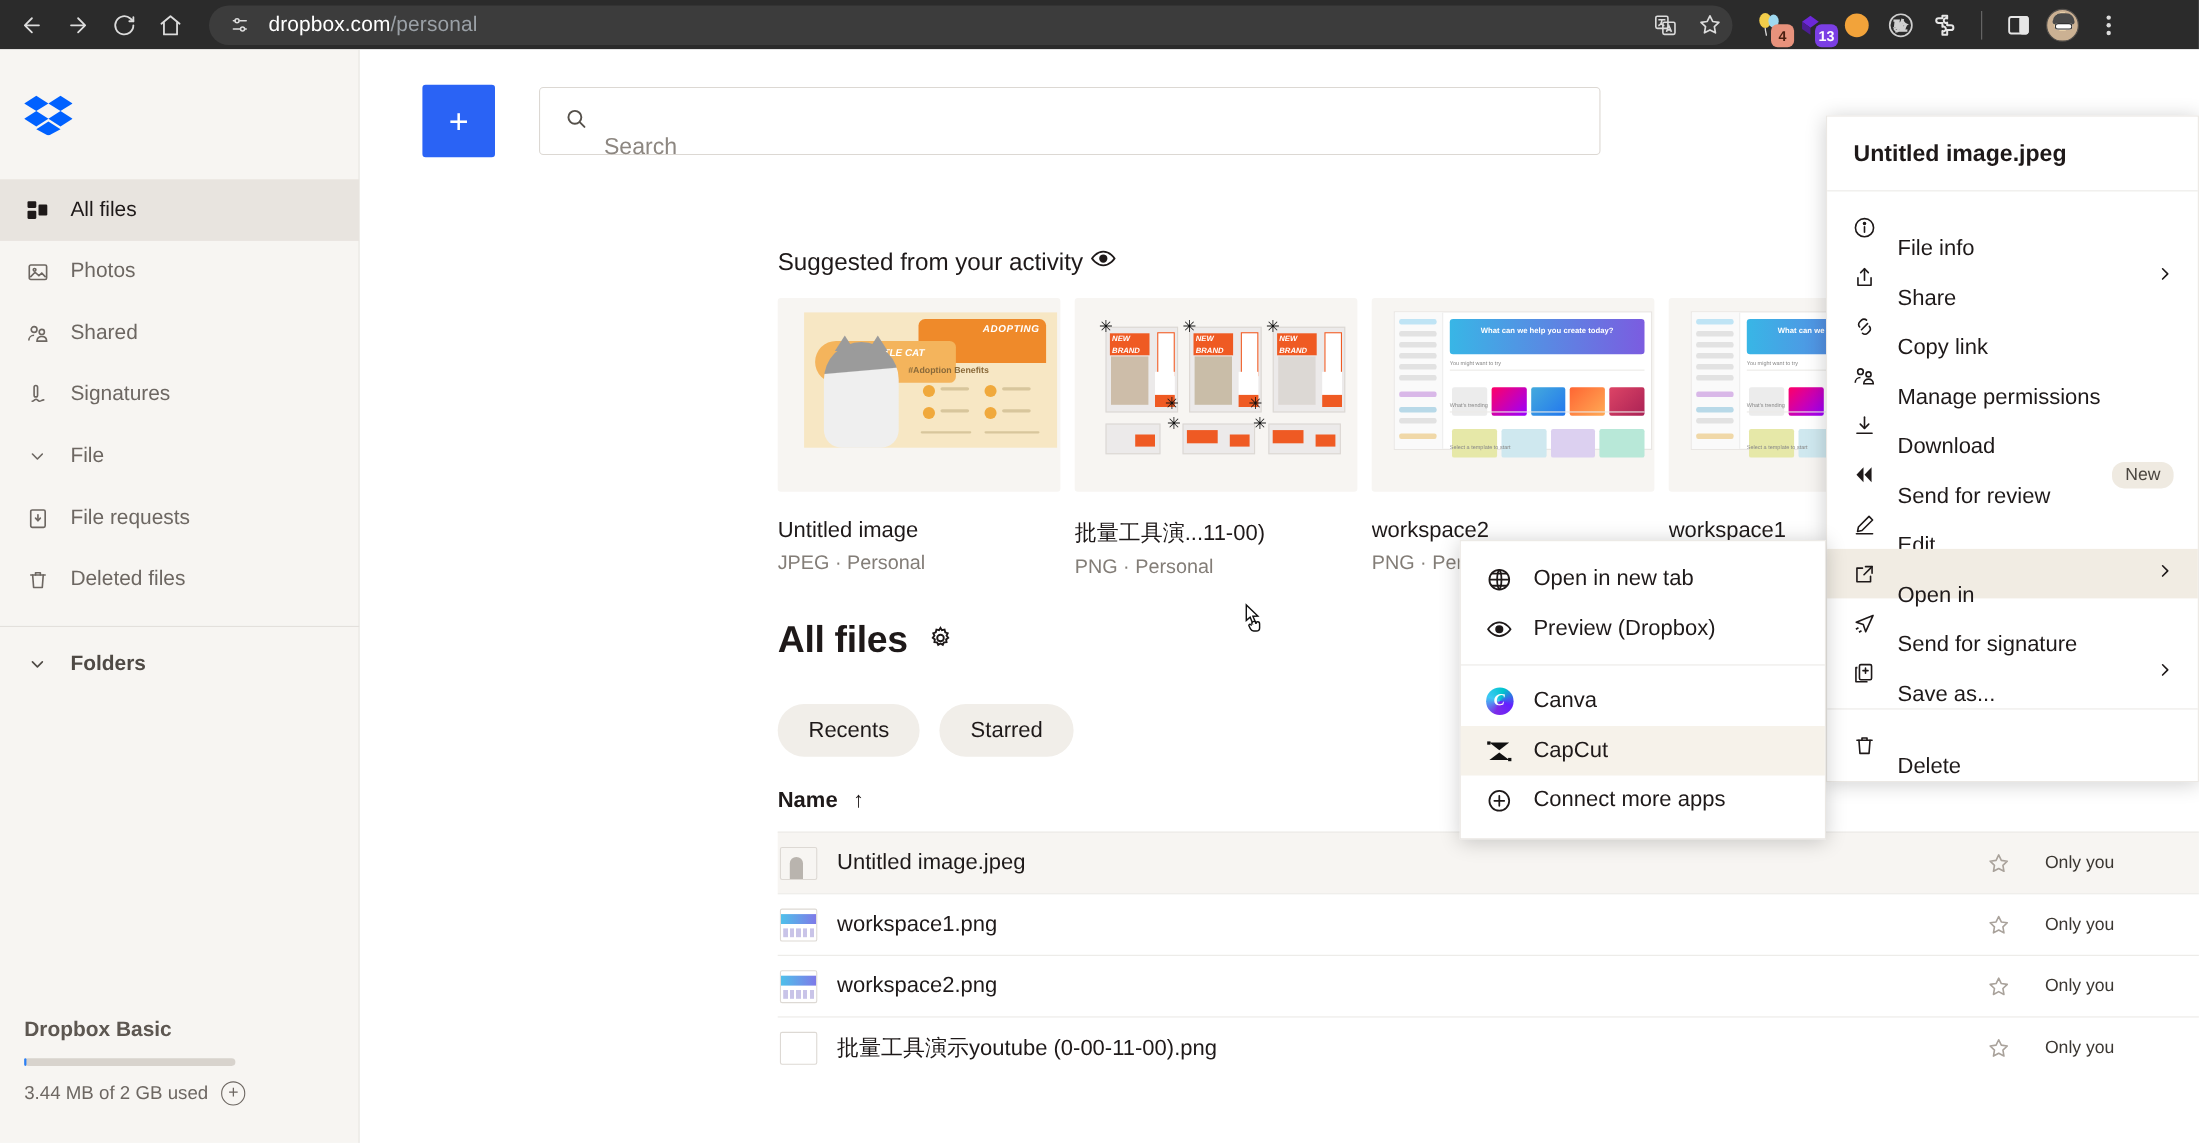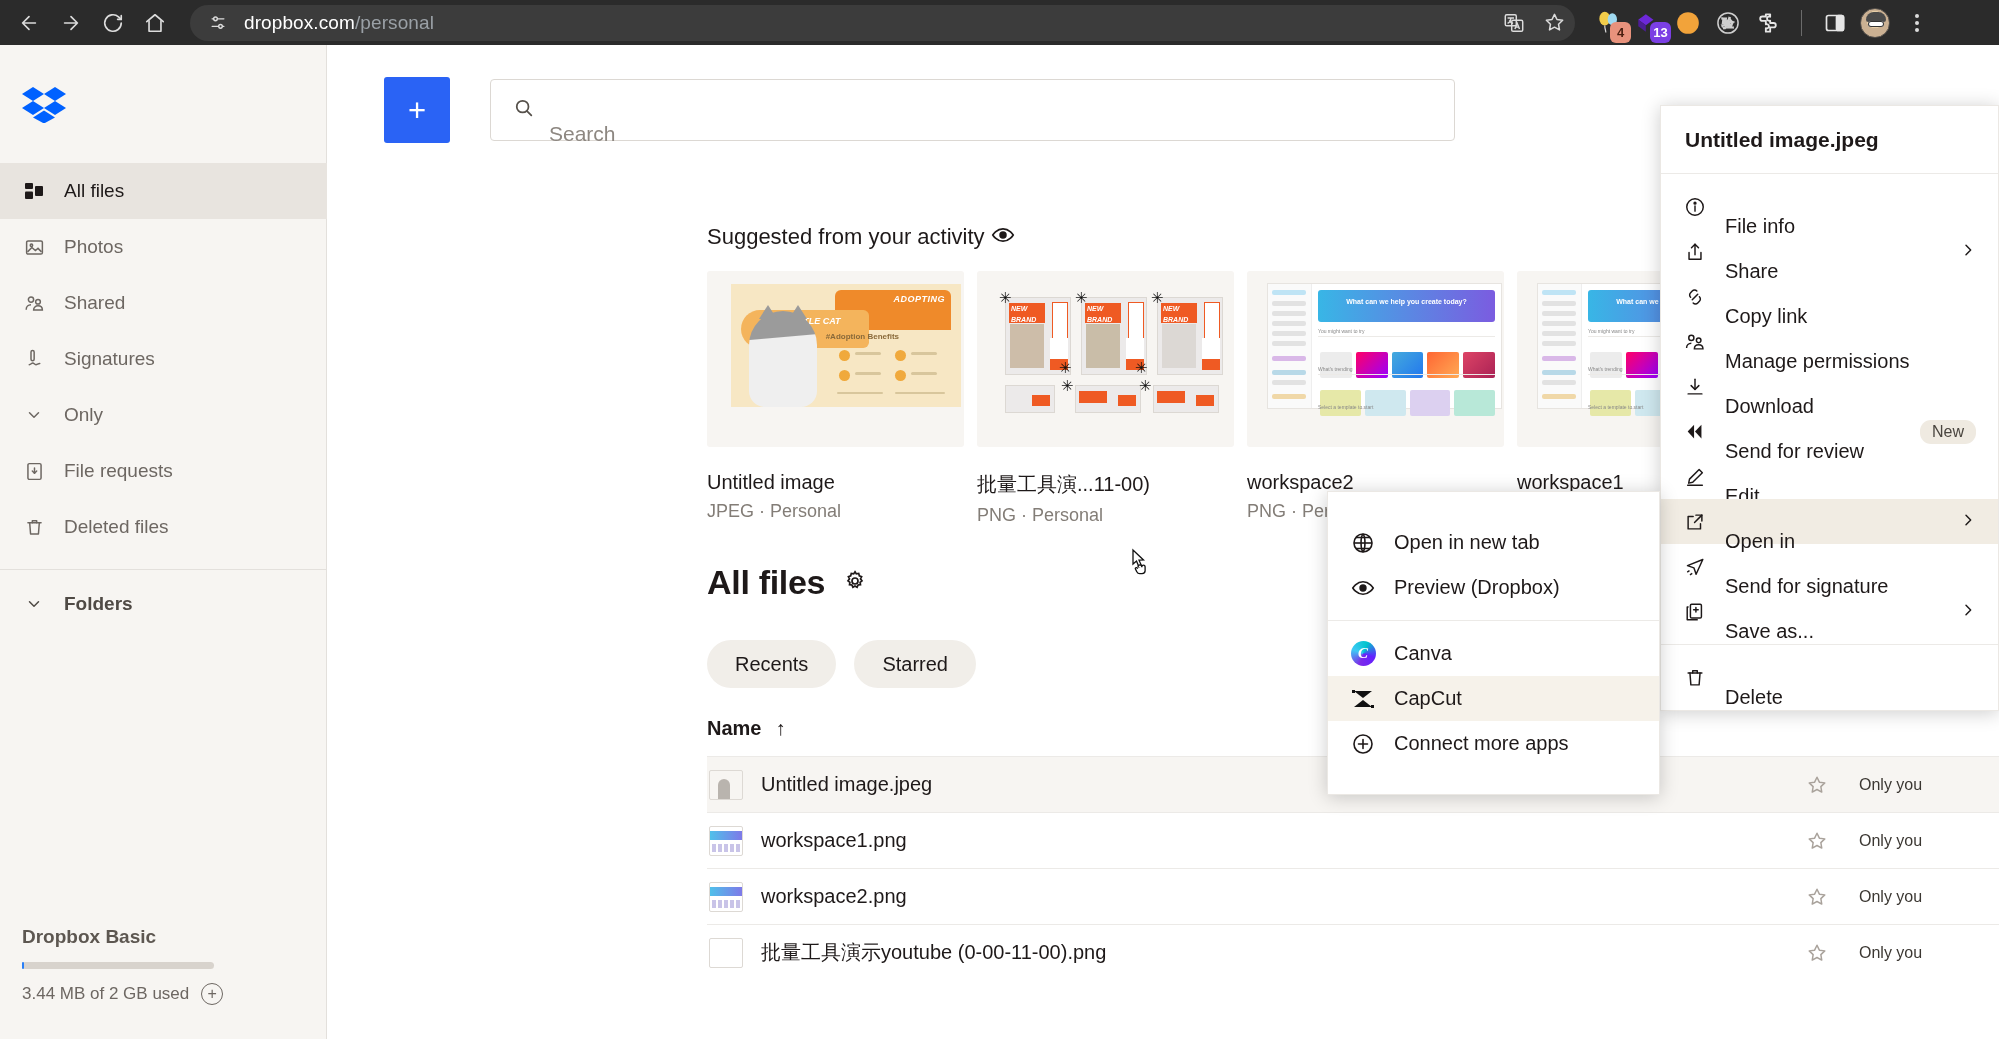--- a/index.html
+++ b/index.html
@@ -211,21 +211,21 @@
   .new-pill{
     background:#efeae1;border-radius:11px;padding:3px 12px;font-size:16px;color:#4a453f;
   }
   .ctx-sep{height:1px;background:#eceae7;margin:10px 0;}
 
   
   .submenu{
     position:absolute;left:1327px;top:446px;width:333px;background:#fff;
     box-shadow:0 2px 18px rgba(0,0,0,.20); border:1px solid #ebe8e4;
   }
-  .sub-list{padding:28px 0;}
+  .sub-list{padding:12px 0;}
   .sub-item{
     height:45px;display:flex;align-items:center;gap:18px;padding:0 22px;
     font-size:20px;color:#1e1919;cursor:pointer;
   }
   .sub-item.hl{background:#f6f2ea;}
   .sub-item .si{width:26px;height:26px;display:flex;align-items:center;justify-content:center;flex:0 0 26px;}
   .sub-sep{height:1px;background:#eceae7;margin:10px 0;}
   .canva-ico{
     width:25px;height:25px;border-radius:50%;
     background:conic-gradient(from 200deg,#7d2ae8,#3ec9f5,#00c4cc,#6420ff,#7d2ae8);
@@ -395,21 +395,21 @@
             </svg>
         </span>
         <span>Signatures</span>
       </div>
       <div class="nav-item">
         <span class="ico">
           <svg width="18" height="18" viewBox="0 0 24 24" fill="none" stroke="currentColor" stroke-width="2" stroke-linecap="round" stroke-linejoin="round">
               <path d="M6 9l6 6 6-6"></path>
             </svg>
         </span>
-        <span>Only</span>
+        <span>File</span>
       </div>
       <div class="nav-item sub">
         <span class="ico">
           <svg width="21" height="21" viewBox="0 0 24 24" fill="none" stroke="currentColor" stroke-width="1.7" stroke-linecap="round" stroke-linejoin="round">
               <rect x="4.5" y="3" width="15" height="18" rx="1.6"></rect>
               <path d="M12 8v6"></path>
               <path d="M9.5 11.5L12 14l2.5-2.5"></path>
             </svg>
         </span>
         <span>File requests</span>

